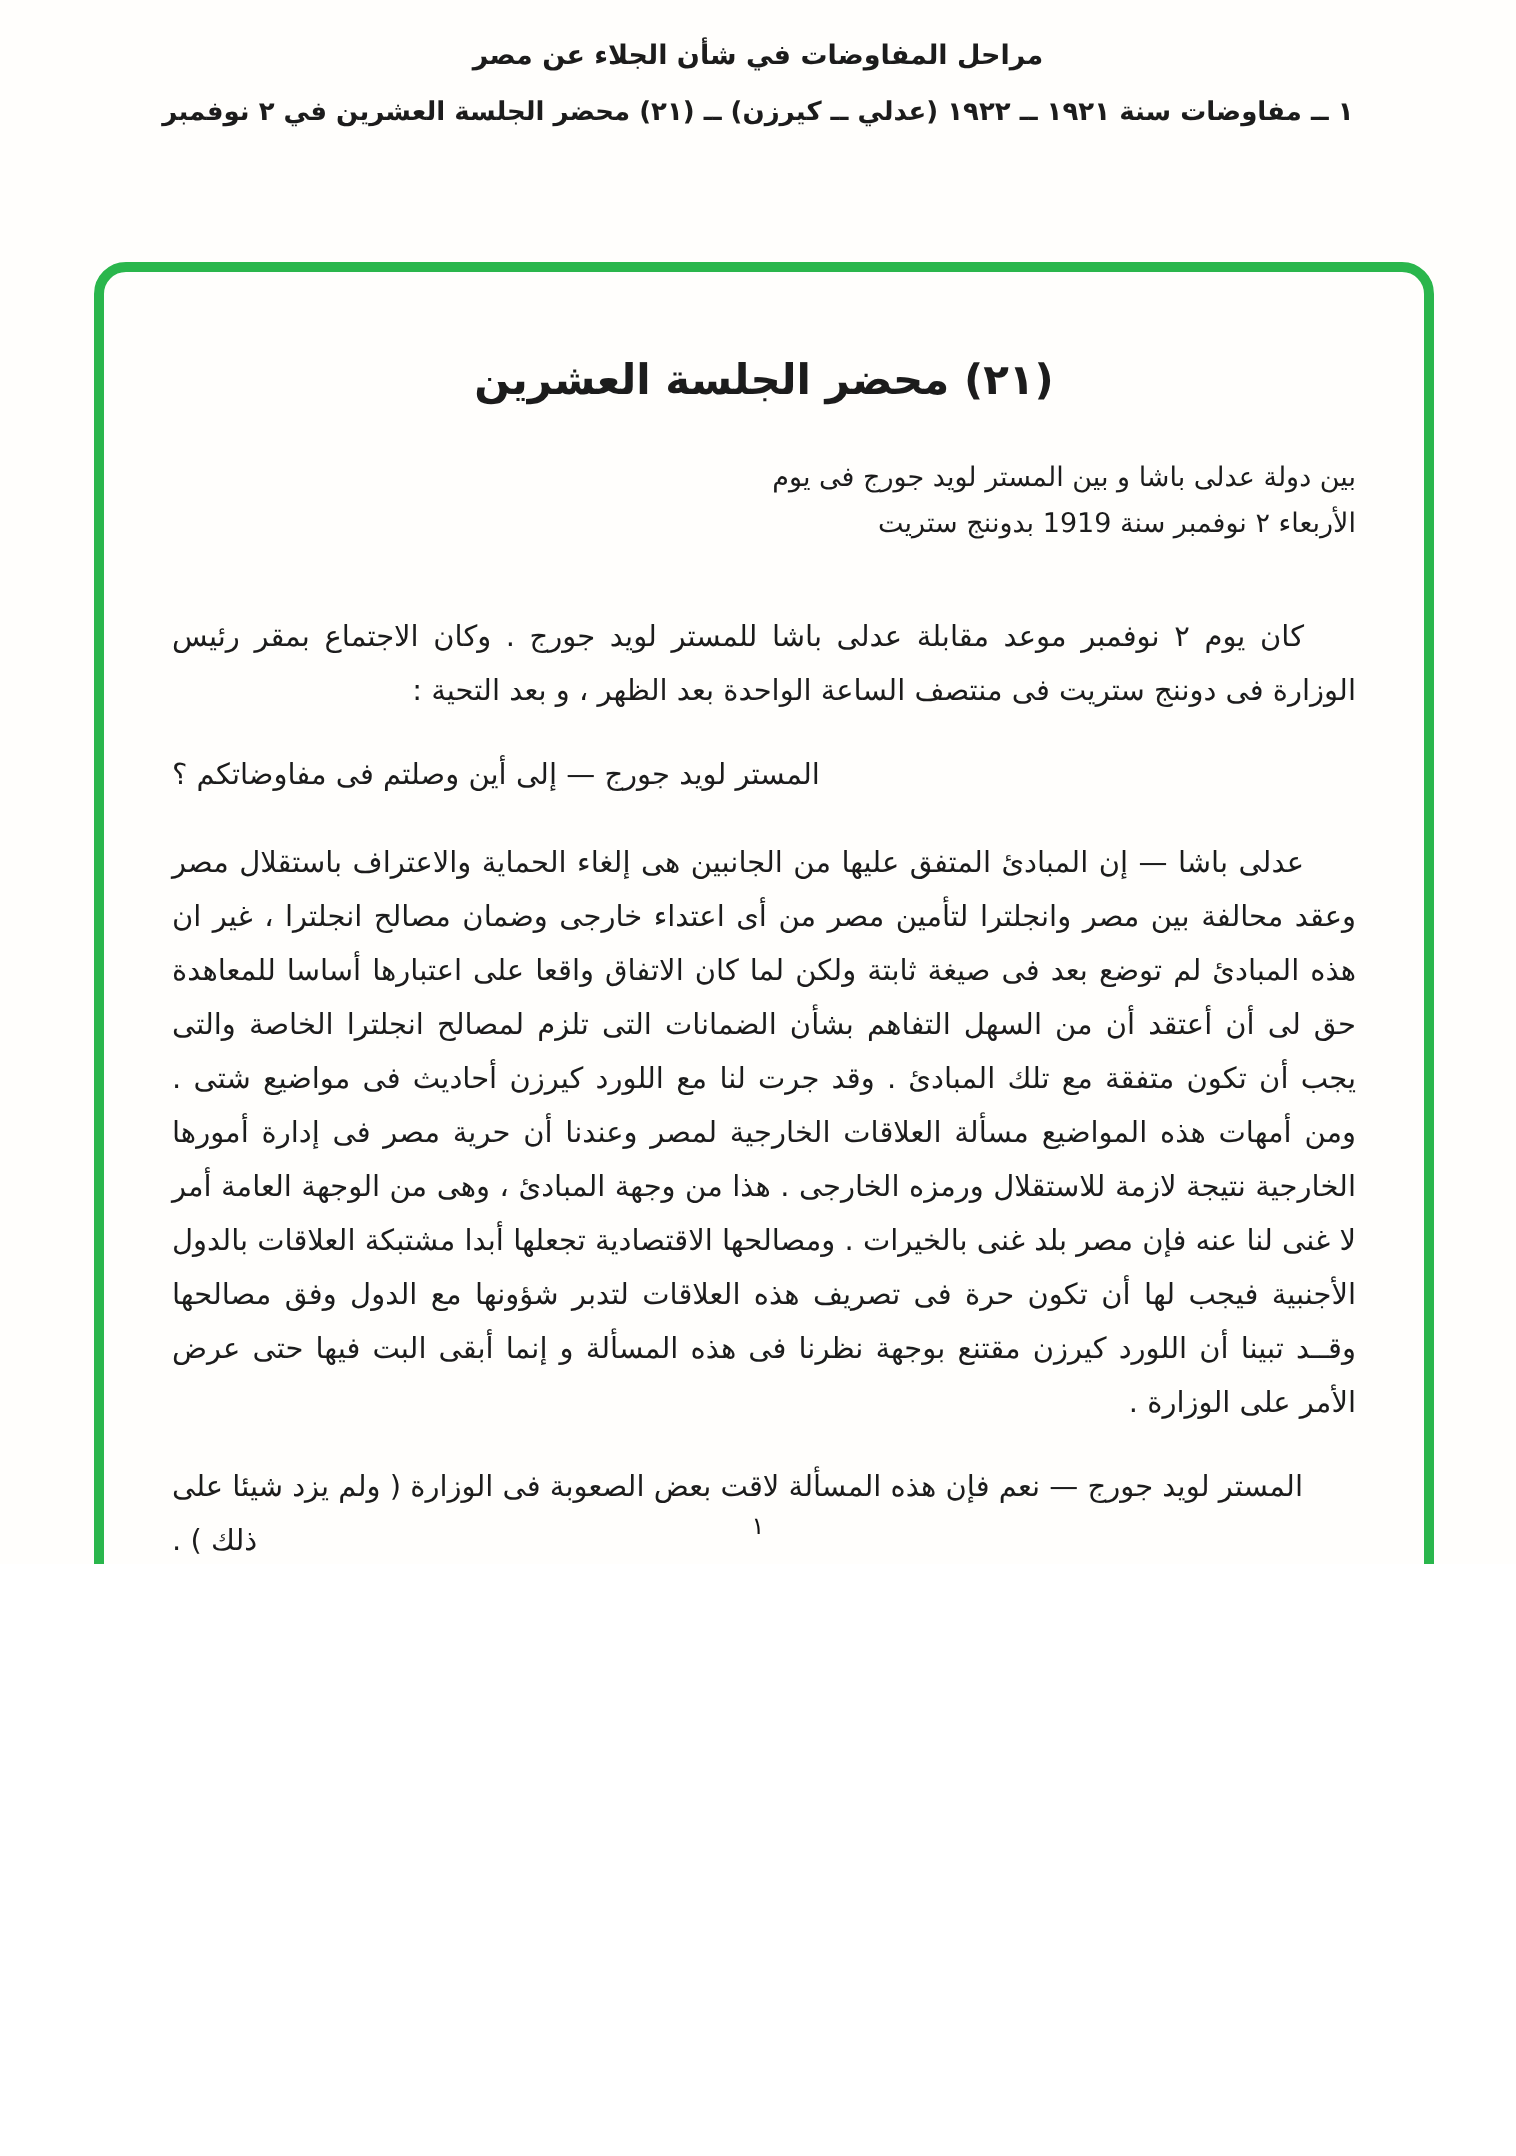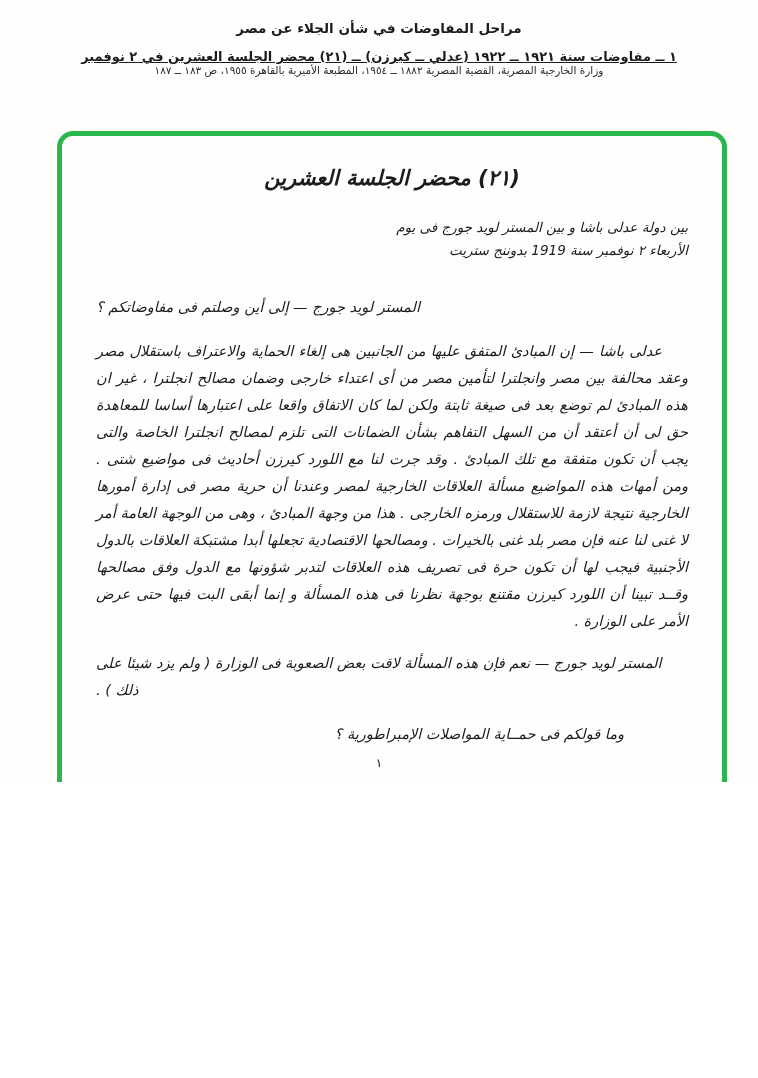--- a/index.html
+++ b/index.html
@@ -29,40 +29,38 @@
   }
   .header-title {
     font-size: 13.5px;
     font-weight: bold;
     margin-bottom: 13px;
     letter-spacing: 0.3px;
   }
   .header-subtitle {
     font-size: 13px;
     font-weight: bold;
-    margin-bottom: 0;
-    text-decoration: underline;
+    margin-bottom: 19px;
   }
   .header-citation {
     font-size: 10.5px;
     color: #2a2a2a;
   }
   
   .doc-frame {
     position: absolute;
-    left: 57px;
+    left: 47px;
     top: 131px;
     width: 670px;
     height: 888px;
     box-sizing: border-box;
     border: 5px solid #2ab64c;
     border-radius: 16px;
-    padding: 24px 34px 0 34px;
+    padding: 36px 34px 0 34px;
     background: #fffefc;
-    font-style: italic;
   }
   .doc-title {
     text-align: center;
     font-size: 21px;
     font-weight: bold;
     margin-top: 6px;
     margin-bottom: 26px;
   }
   .doc-subtitle {
     text-align: right;
@@ -102,31 +100,31 @@
   }
 </style>
 </head>
 <body>
 
 <div class="page">
 
   <div class="header">
     <div class="header-title">مراحل المفاوضات في شأن الجلاء عن مصر</div>
     <div class="header-subtitle">١ ــ مفاوضات سنة ١٩٢١ ــ ١٩٢٢ (عدلي ــ كيرزن) ــ (٢١) محضر الجلسة العشرين في ٢ نوفمبر</div>
-    <div class="header-citation">وزارة الخارجية المصرية، القضية المصرية ١٨٨٢ ــ ١٩٥٤، المطبعة الأميرية بالقاهرة ١٩٥٥، ص ١٨٣ ــ ١٨٧</div>
   </div>
 
   <div class="doc-frame">
     <div class="doc-title">(٢١) محضر الجلسة العشرين</div>
 
     <div class="doc-subtitle">
       <div>بين دولة عدلى باشا و بين المستر لويد جورج فى يوم</div>
       <div>الأربعاء ٢ نوفمبر سنة 1919 بدوننج ستريت</div>
     </div>
 
+    <div class="para indent">كان يوم ٢ نوفمبر موعد مقابلة عدلى باشا للمستر لويد جورج . وكان الاجتماع بمقر رئيس الوزارة فى دوننج ستريت فى منتصف الساعة الواحدة بعد الظهر ، و بعد التحية :</div>
 
     <div class="para dialogue">المستر لويد جورج — إلى أين وصلتم فى مفاوضاتكم ؟</div>
 
     <div class="para indent">عدلى باشا — إن المبادئ المتفق عليها من الجانبين هى إلغاء الحماية والاعتراف باستقلال مصر وعقد محالفة بين مصر وانجلترا لتأمين مصر من أى اعتداء خارجى وضمان مصالح انجلترا ، غير ان هذه المبادئ لم توضع بعد فى صيغة ثابتة ولكن لما كان الاتفاق واقعا على اعتبارها أساسا للمعاهدة حق لى أن أعتقد أن من السهل التفاهم بشأن الضمانات التى تلزم لمصالح انجلترا الخاصة والتى يجب أن تكون متفقة مع تلك المبادئ . وقد جرت لنا مع اللورد كيرزن أحاديث فى مواضيع شتى . ومن أمهات هذه المواضيع مسألة العلاقات الخارجية لمصر وعندنا أن حرية مصر فى إدارة أمورها الخارجية نتيجة لازمة للاستقلال ورمزه الخارجى . هذا من وجهة المبادئ ، وهى من الوجهة العامة أمر لا غنى لنا عنه فإن مصر بلد غنى بالخيرات . ومصالحها الاقتصادية تجعلها أبدا مشتبكة العلاقات بالدول الأجنبية فيجب لها أن تكون حرة فى تصريف هذه العلاقات لتدبر شؤونها مع الدول وفق مصالحها وقــد تبينا أن اللورد كيرزن مقتنع بوجهة نظرنا فى هذه المسألة و إنما أبقى البت فيها حتى عرض الأمر على الوزارة .</div>
 
     <div class="para dialogue">المستر لويد جورج — نعم فإن هذه المسألة لاقت بعض الصعوبة فى الوزارة ( ولم يزد شيئا على ذلك ) .</div>
 
     <div class="para closing">وما قولكم فى حمــاية المواصلات الإمبراطورية ؟</div>
   </div>
 

